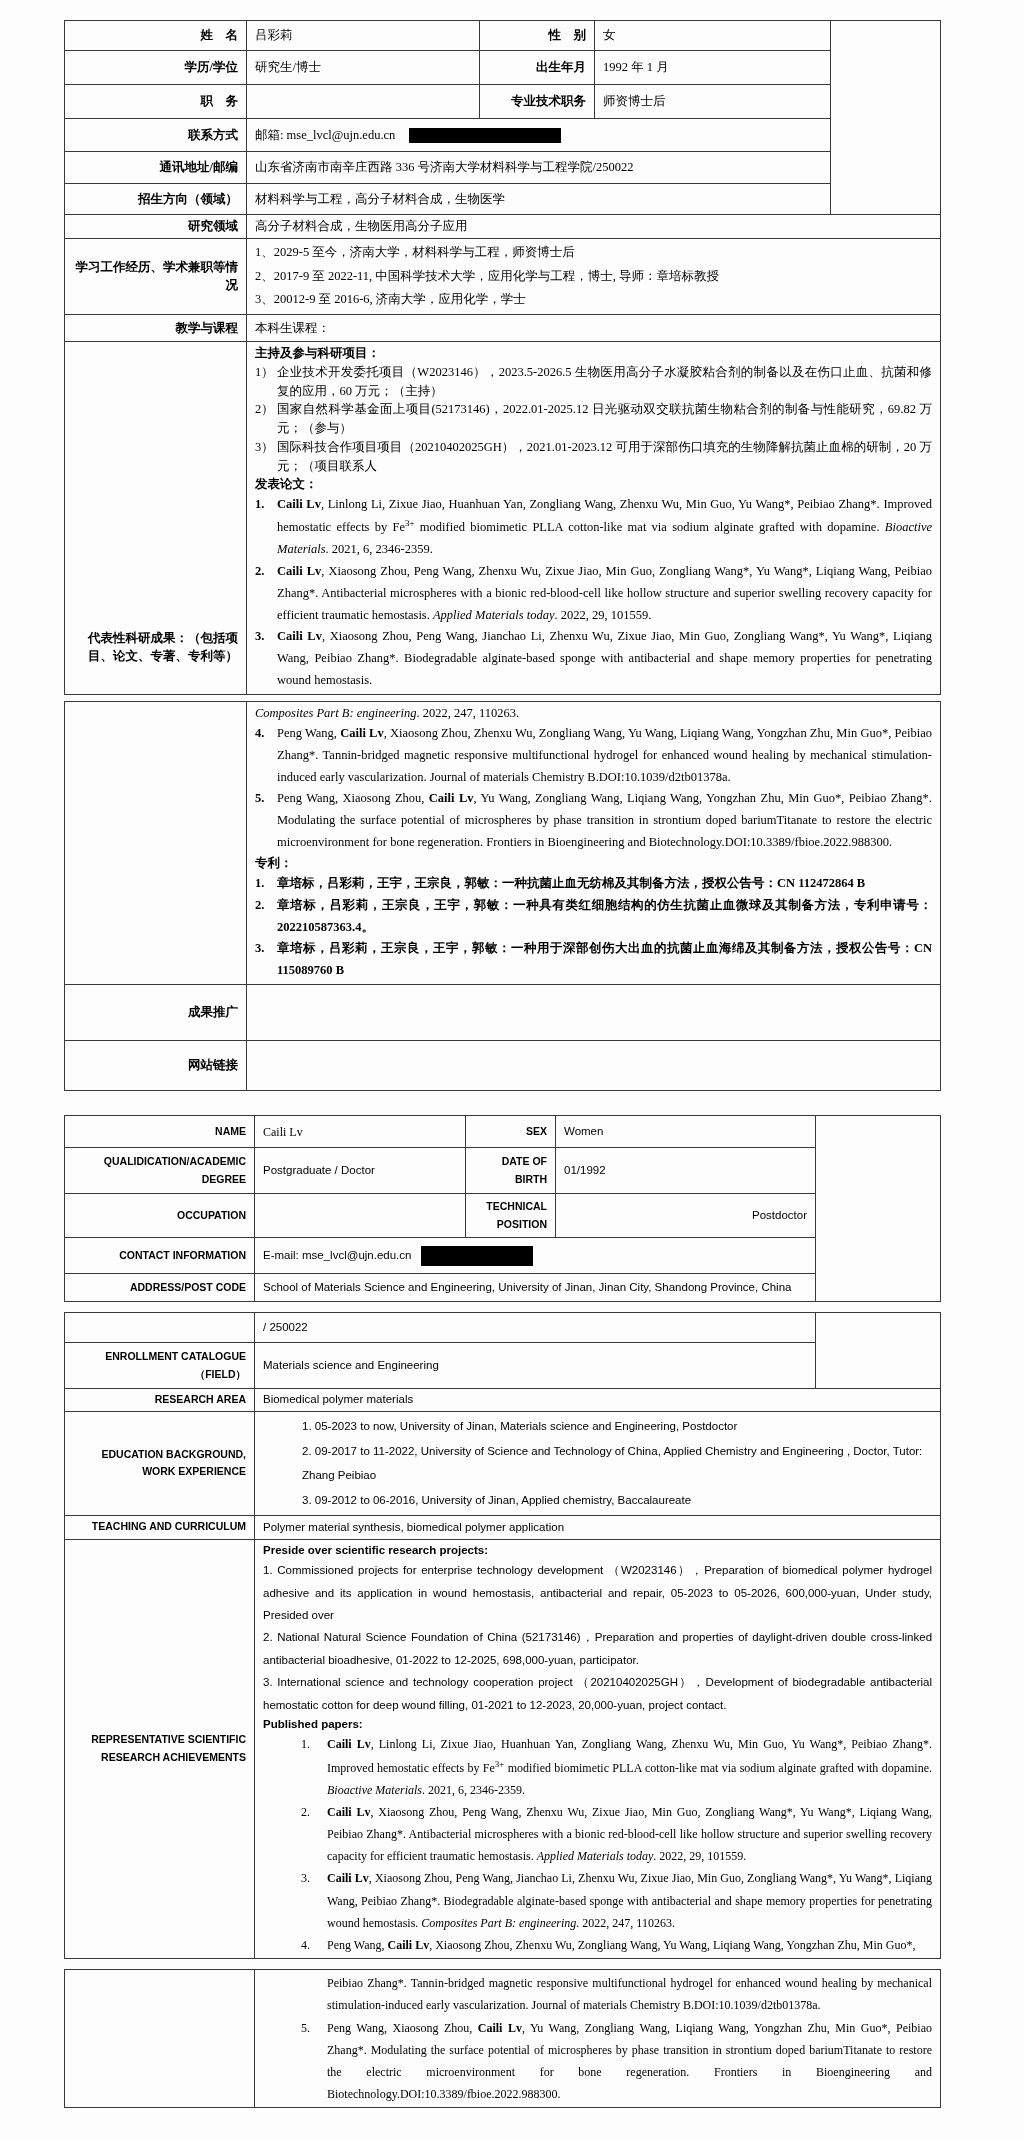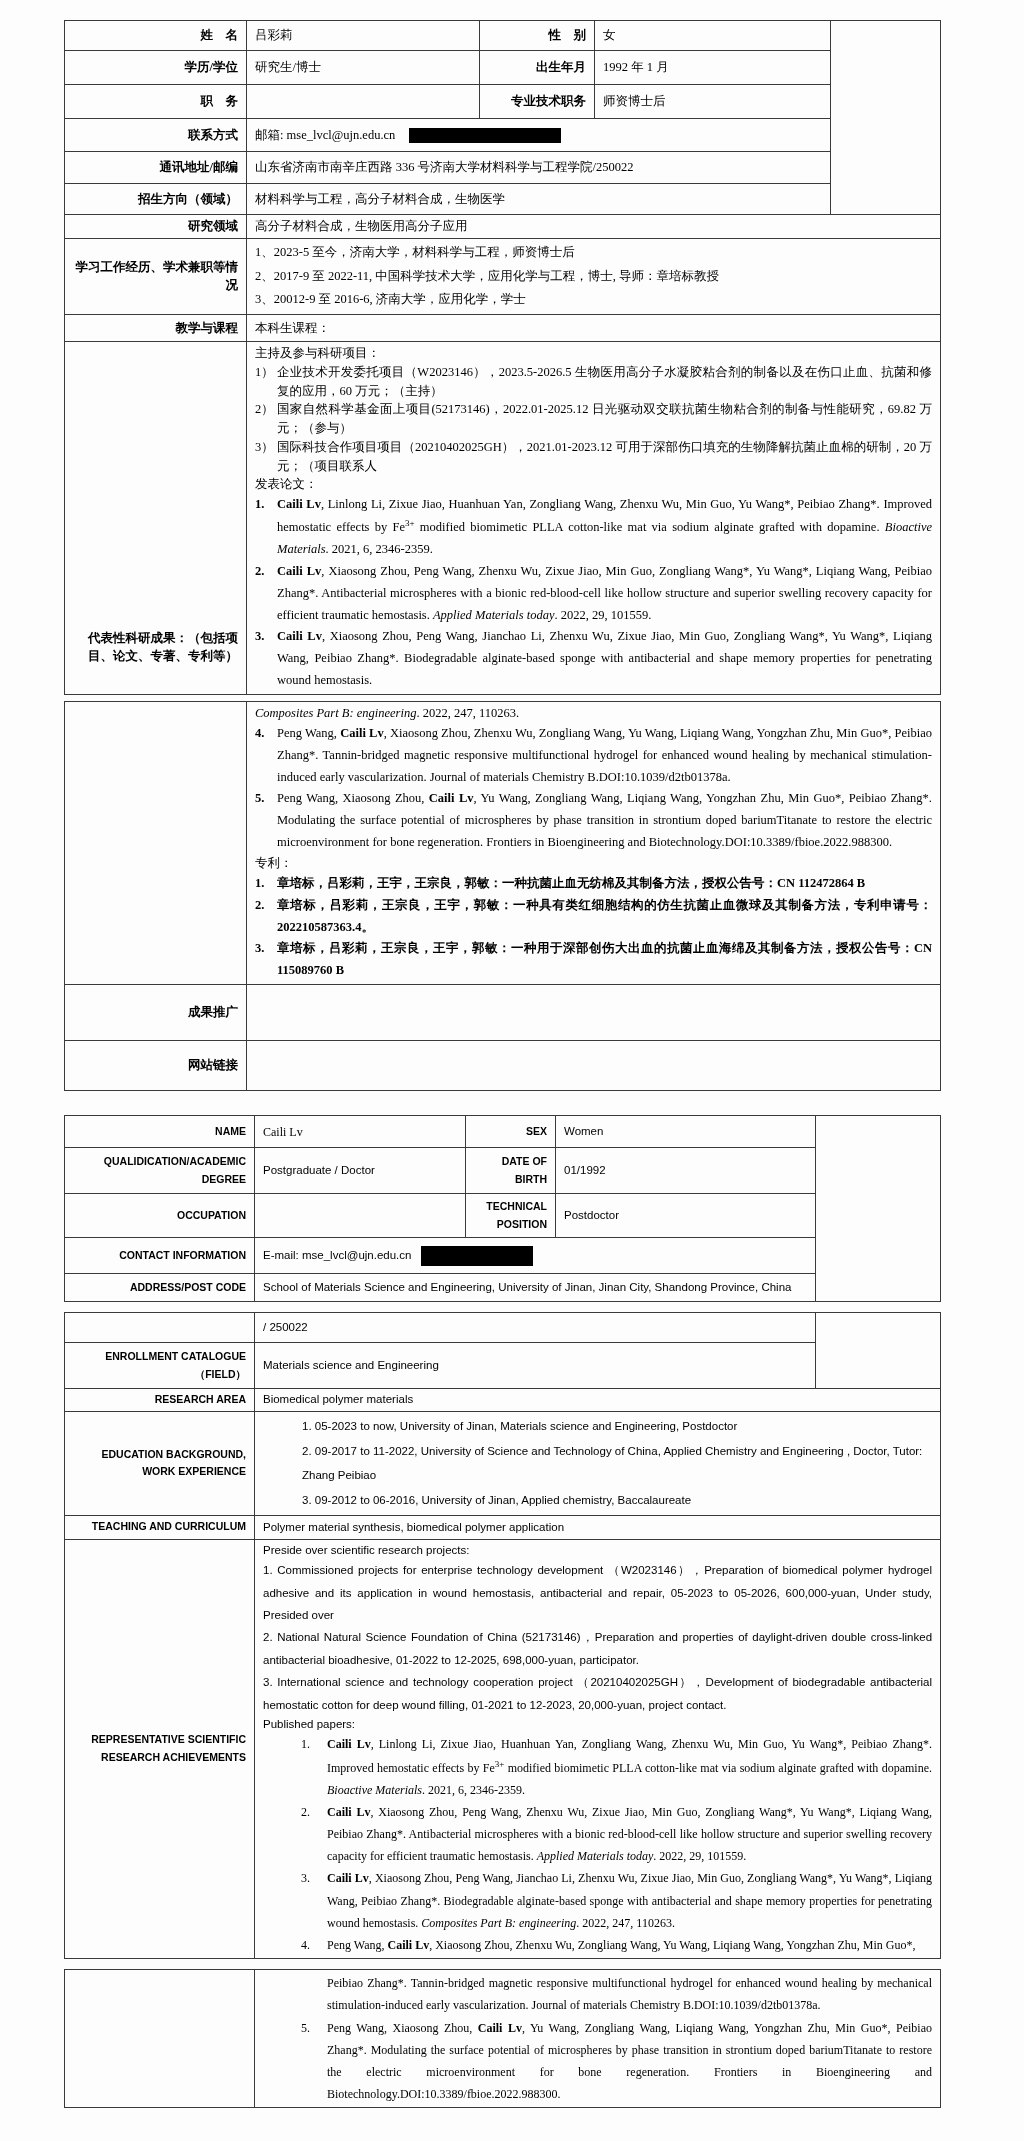--- a/index.html
+++ b/index.html
@@ -3,21 +3,21 @@
 <meta charset="utf-8">
 <style>
   html,body{margin:0;padding:0;background:#fdfdfd;color:#000;}
   body{width:1024px;font-family:"Liberation Serif","DejaVu Serif",serif;}
   .doc{padding:20px 0 40px 64px;}
   table.tb{border-collapse:collapse;table-layout:fixed;width:876px;}
   .tb td{border:1px solid #3a3a3a;padding:2px 8px;font-size:12.5px;line-height:1.5;
          vertical-align:middle;word-wrap:break-word;}
   .lbl{font-weight:700;text-align:right;font-size:13px;line-height:1.45;}
   .big{vertical-align:top;padding:5px 10px;}
-  .hdr{font-weight:400;}
+  .hdr{font-weight:700;}
   .jt{text-align:justify;}
   .hang{display:flex;}
   .hang .n{flex:0 0 22px;font-weight:700;}
   .hang .t{flex:1;}
   .plist .hang{line-height:1.75;}
   .cnrep{line-height:1.8;}
   .bold{font-weight:700;}
   .sg-b{font-weight:700;}
   .sg-i{font-style:italic;}
   sup{font-size:9px;}
@@ -84,21 +84,21 @@
       <td class="lbl">招生方向（领域）</td>
       <td colspan="3">材料科学与工程，高分子材料合成，生物医学</td>
     </tr>
     <tr style="height:18px">
       <td class="lbl">研究领域</td>
       <td colspan="4">高分子材料合成，生物医用高分子应用</td>
     </tr>
     <tr>
       <td class="lbl">学习工作经历、学术兼职等情况</td>
       <td colspan="4" class="big" style="line-height:1.9;">
-        <div>1、2023-5 至今，济南大学，材料科学与工程，师资博士后</div>
+        <div>1、2029-5 至今，济南大学，材料科学与工程，师资博士后</div>
         <div>2、2017-9 至 2022-11, 中国科学技术大学，应用化学与工程，博士, 导师：章培标教授</div>
         <div>3、20012-9 至 2016-6, 济南大学，应用化学，学士</div>
       </td>
     </tr>
     <tr style="height:27px">
       <td class="lbl">教学与课程</td>
       <td colspan="4">本科生课程：</td>
     </tr>
     <tr>
       <td class="lbl" style="vertical-align:bottom;padding-bottom:28px;">代表性科研成果：（包括项目、论文、专著、专利等）</td>
@@ -207,21 +207,21 @@
     <tr style="height:46px">
       <td class="lbl">QUALIDICATION/ACADEMIC DEGREE</td>
       <td>Postgraduate / Doctor</td>
       <td class="lbl">DATE OF BIRTH</td>
       <td>01/1992</td>
     </tr>
     <tr style="height:44px">
       <td class="lbl">OCCUPATION</td>
       <td></td>
       <td class="lbl">TECHNICAL POSITION</td>
-      <td style="text-align:left;">Postdoctor</td>
+      <td style="text-align:right;">Postdoctor</td>
     </tr>
     <tr style="height:36px">
       <td class="lbl">CONTACT INFORMATION</td>
       <td colspan="3">
         <span>E-mail: mse_lvcl@ujn.edu.cn</span><span class="redact r-en"></span>
       </td>
     </tr>
     <tr style="height:28px">
       <td class="lbl">ADDRESS/POST CODE</td>
       <td colspan="3">School of Materials Science and Engineering, University of Jinan, Jinan City, Shandong Province, China</td>

